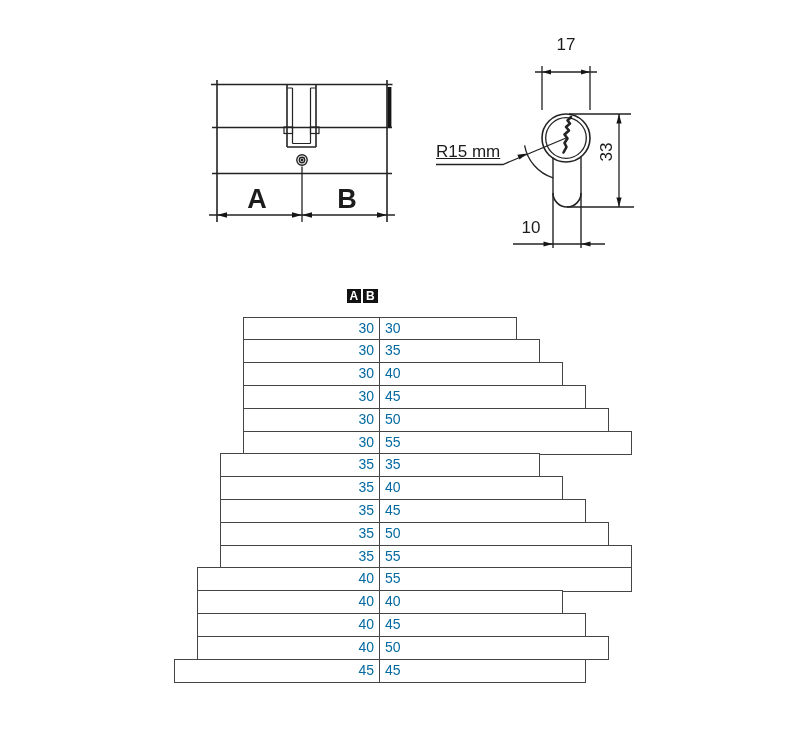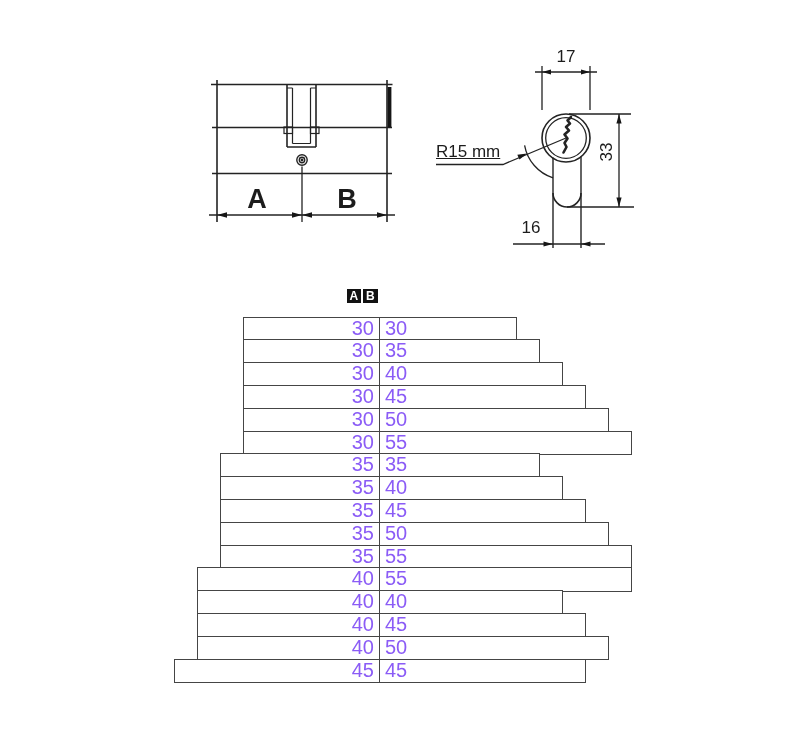--- a/index.html
+++ b/index.html
@@ -7,21 +7,21 @@
          font-family:"Liberation Sans", sans-serif;color:#1c1c1c;}
   svg{position:absolute;left:0;top:0;}
   .lbl{position:absolute;color:#1c1c1c;}
   .dimtxt{font-size:17px;line-height:17px;}
   .ablbl{font-size:27px;line-height:27px;font-weight:bold;width:50px;text-align:center;}
   .rot{transform:rotate(-90deg);transform-origin:center center;width:40px;height:20px;
        display:flex;align-items:center;justify-content:center;}
   .hdr-box{position:absolute;width:14.5px;height:14.5px;background:#121212;color:#ffffff;
            font-size:12px;font-weight:bold;display:flex;align-items:center;justify-content:center;}
   .size-bar{position:absolute;background:#ffffff;border:1.5px solid #454545;box-sizing:border-box;
-            line-height:21px;font-size:20px;color:#8b5cf6;padding-left:40px;}
+            line-height:21px;font-size:14px;color:#0369a1;padding-left:40px;}
   .size-divider{position:absolute;top:0;bottom:0;width:1.5px;background:#454545;}
   .aval{position:absolute;top:0;bottom:0;text-align:right;}
   .bval{position:absolute;top:0;bottom:0;text-align:left;}
 </style>
 </head>
 <body>
 
 <div id="stage">
 
   <svg width="800" height="752" viewBox="0 0 800 752">
@@ -90,23 +90,23 @@
       </g>
 
       <g stroke-width="1.3">
         <path d="M436,164.5 H503 L566,138"></path>
         <path d="M524.6,145.3 A42 42 0 0 0 553,177.9"></path>
       </g>
       <polygon fill="#161616" stroke="none" points="527,153.5 519.5,159.6 517.3,154.8"></polygon>
     </g>
   </svg>
 
-  <div class="lbl dimtxt" style="left:544px;top:48px;width:44px;text-align:center;">17</div>
+  <div class="lbl dimtxt" style="left:544px;top:36px;width:44px;text-align:center;">17</div>
   <div class="lbl dimtxt rot" style="left:586px;top:142px;">33</div>
-  <div class="lbl dimtxt" style="left:509px;top:219px;width:44px;text-align:center;">16</div>
+  <div class="lbl dimtxt" style="left:509px;top:219px;width:44px;text-align:center;">10</div>
   <div class="lbl dimtxt" style="left:436px;top:143px;white-space:nowrap;text-decoration:underline;">R15 mm</div>
   <div class="lbl ablbl" style="left:232px;top:186px;">A</div>
   <div class="lbl ablbl" style="left:322px;top:186px;">B</div>
 
   <div class="hdr-box" style="left:346.5px;top:288.5px;">A</div>
   <div class="hdr-box" style="left:363px;top:288.5px;">B</div>
 
   <div>
       <div class="size-bar" style="left: 242.6px; top: 316.5px; width: 274.8px; height: 24.3px;">
         <div class="size-divider" style="left: 135.15px;"></div>

